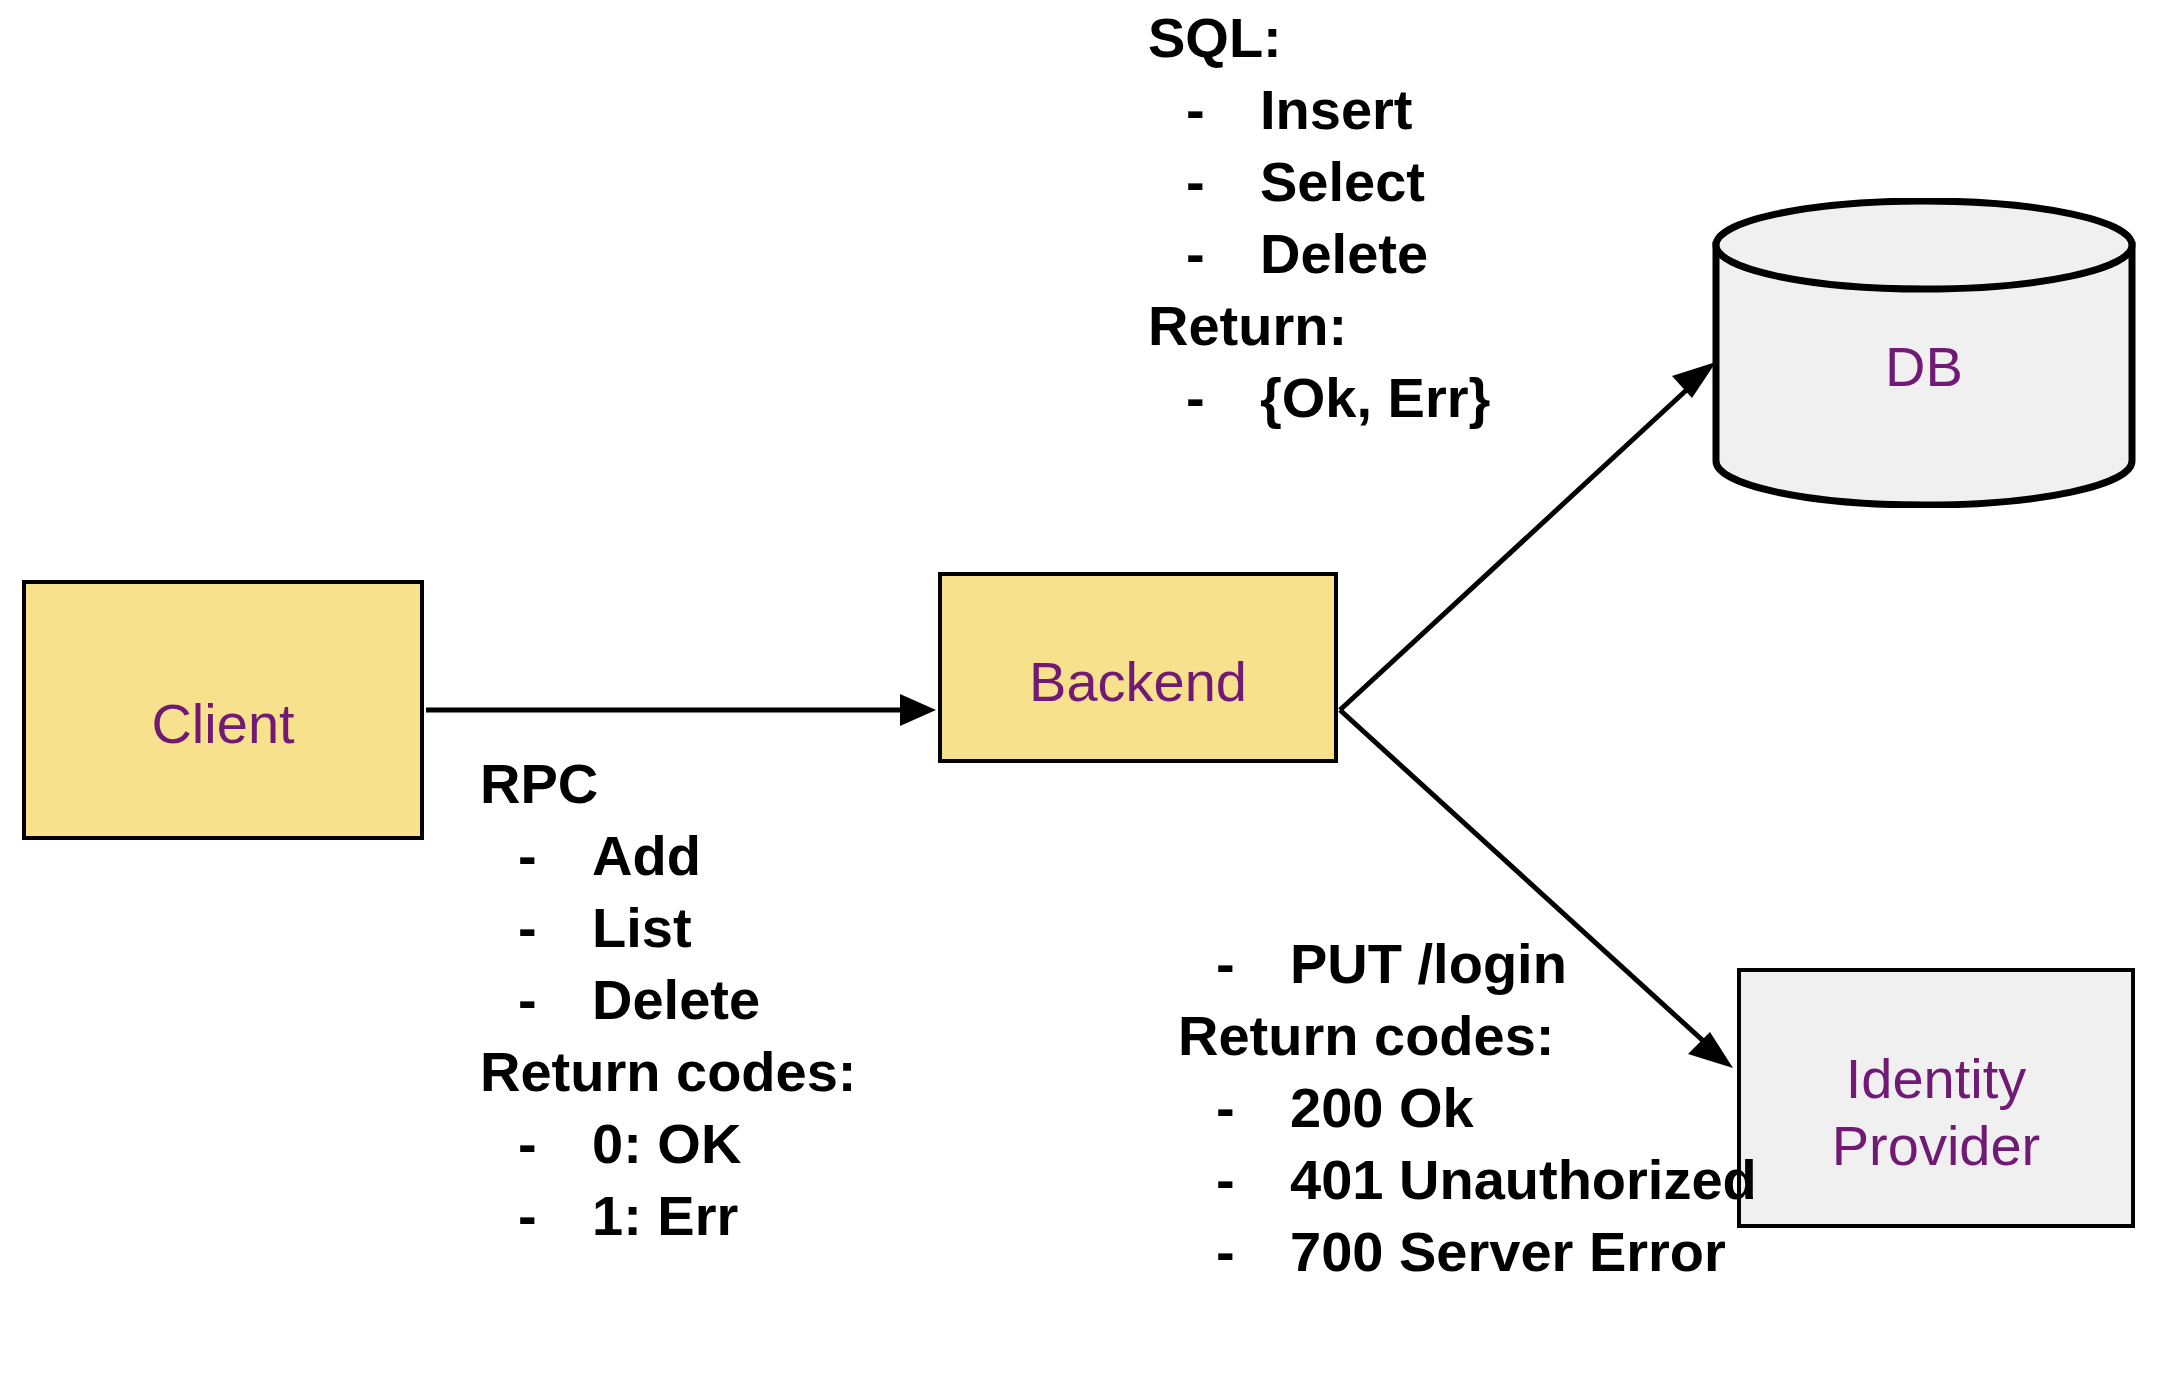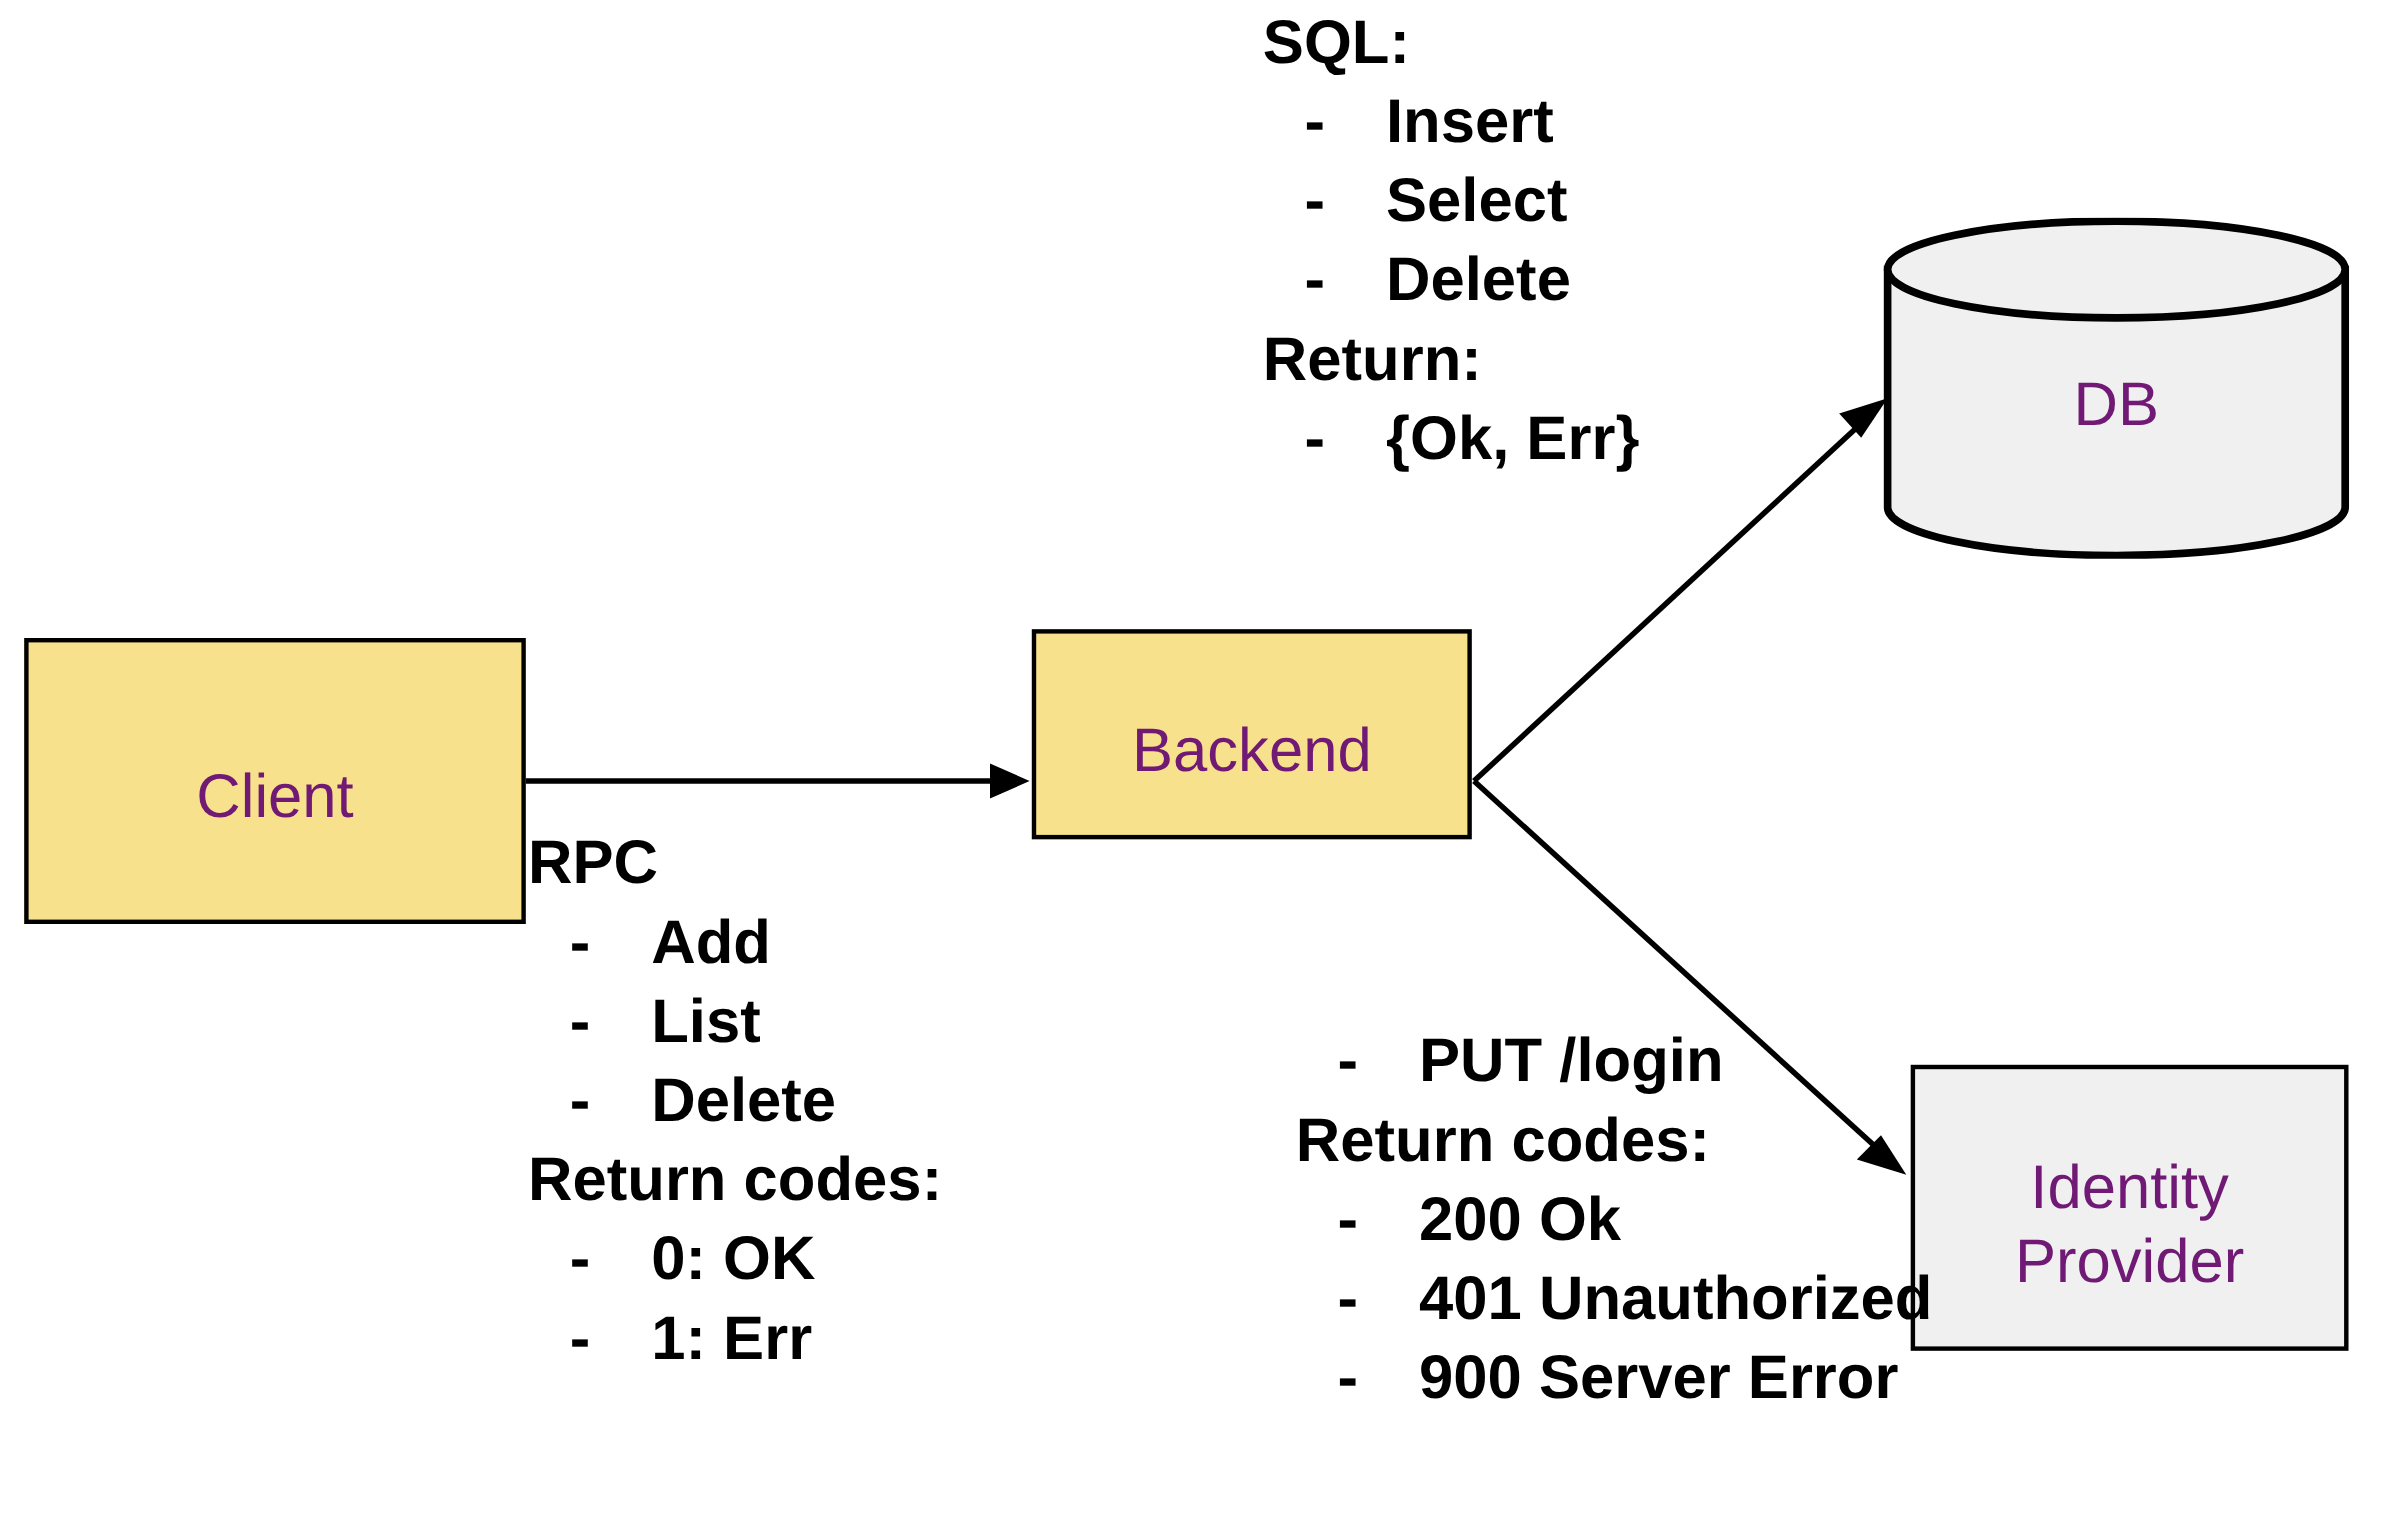--- a/index.html
+++ b/index.html
@@ -44,21 +44,21 @@
   .node-gray {
     background: #f0f0f0;
   }
   .node-label {
     font-size: 56px;
     color: #701a75;
     white-space: pre-line;
     margin-top: 29px;
   }
   #node-client {
-    left: 22px;  top: 580px;  width: 456px;  height: 260px;
+    left: 22px;  top: 580px;  width: 402px;  height: 260px;
   }
   #node-backend {
     left: 938px; top: 572px;  width: 400px;  height: 191px;
   }
   #node-idp {
     left: 1737px; top: 968px; width: 398px;  height: 260px;
   }
   #node-db {
     left: 1712px; top: 198px; width: 424px;  height: 310px;
   }
@@ -199,17 +199,17 @@
     <div class="ann-line ann-row">
       <span class="ann-dash">-</span>
       <span>200 Ok</span>
     </div>
     <div class="ann-line ann-row">
       <span class="ann-dash">-</span>
       <span>401 Unauthorized</span>
     </div>
     <div class="ann-line ann-row">
       <span class="ann-dash">-</span>
-      <span>900 Server Error</span>
+      <span>700 Server Error</span>
     </div>
   </div>
 
 </div>
 
 </body></html>

